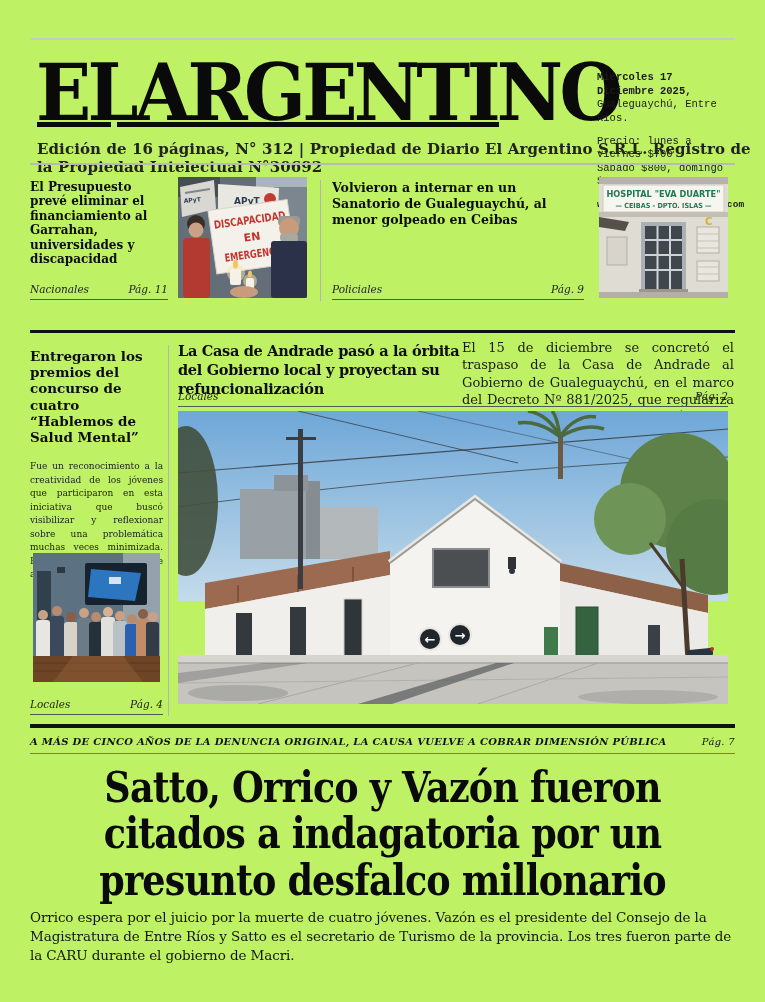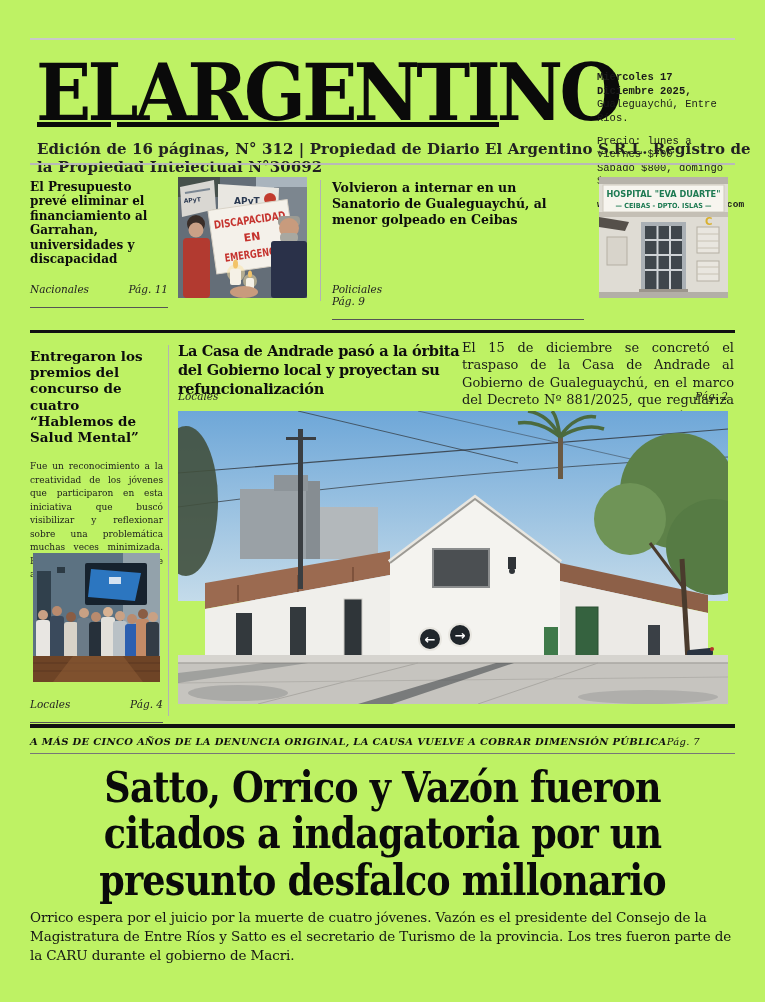--- a/index.html
+++ b/index.html
@@ -23,23 +23,23 @@
   .hl-sm{font-size:12px;}
   .hl-md{font-size:12.5px;line-height:1.28;}
   .hl-md2{font-size:13.5px;}
   .hl-main{font-size:14.5px;line-height:1.3;letter-spacing:-0.3px;}
 
   .body-txt{font-size:8.8px;line-height:1.5;text-align:justify;color:#1c1c1c;}
   .body-txt2{font-size:9px;line-height:1.5;text-align:justify;color:#1c1c1c;}
   .intro-txt{font-size:13px;line-height:1.33;text-align:justify;color:#1a1a1a;}
 
   .meta{display:flex;justify-content:space-between;font-style:italic;font-size:10.5px;color:#222;
-        border-bottom:1.5px solid #555;padding-bottom:12px;}
-
-  .kicker{display:flex;font-style:italic;font-weight:700;font-size:10px;
+        border-bottom:1.5px solid #555;padding-bottom:4px;}
+
+  .kicker{display:flex;justify-content:space-between;font-style:italic;font-weight:700;font-size:10px;
           letter-spacing:0.3px;color:#111;border-bottom:1.5px solid #777;padding-bottom:6px;}
 
   .bigwrap{transform:scaleX(0.85);transform-origin:50% 0;text-align:center;width:765px;}
   .bigline{font-size:43px;font-weight:700;line-height:1.08;letter-spacing:-1px;color:#0a0a0a;white-space:nowrap;}
 
   .deck{font-size:13.5px;line-height:1.42;color:#141414;letter-spacing:-0.1px;}
 
   svg{display:block;}
   .svg-label{font-family:"DejaVu Sans",sans-serif;}
 </style>
@@ -104,21 +104,21 @@
       <circle cx="72" cy="104" r="7" fill="#f9e3a8" opacity="0.5"></circle>
       <rect x="68" y="101" width="8" height="12" rx="2" fill="#f5f1e6"></rect>
       <ellipse cx="72" cy="97" rx="2" ry="3.5" fill="#f2c368"></ellipse>
       <ellipse cx="66" cy="115" rx="14" ry="6" fill="#c89b7d"></ellipse>
     </svg>
   </div>
 
   <div class="abs vline" style="left:320px;top:180px;height:121px;"></div>
 
   <div class="abs hl hl-md" style="left:332px;top:180px;width:252px;">Volvieron a internar en un Sanatorio de Gualeguaychú, al menor golpeado en Ceibas</div>
-  <div class="abs meta" style="left:332px;top:283px;width:252px;flex-direction:column;">
+  <div class="abs meta" style="left:332px;top:283px;width:252px;">
     <span>Policiales</span>
     <span>Pág. 9</span>
   </div>
 
   <div class="abs" style="left:599px;top:177px;">
     <svg width="129" height="121" viewBox="0 0 129 121">
       <rect width="129" height="121" fill="#dfdcd4"></rect>
       <rect x="0" y="0" width="129" height="7" fill="#b7b3aa"></rect>
       <rect x="4" y="8" width="121" height="27" fill="#f7f5ef" stroke="#cfcabe"></rect>
       <text class="svg-label" x="64.5" y="20" font-size="9" font-weight="bold" text-anchor="middle" textLength="114" lengthAdjust="spacingAndGlyphs" fill="var(--hospital_green)">HOSPITAL "EVA DUARTE"</text>

